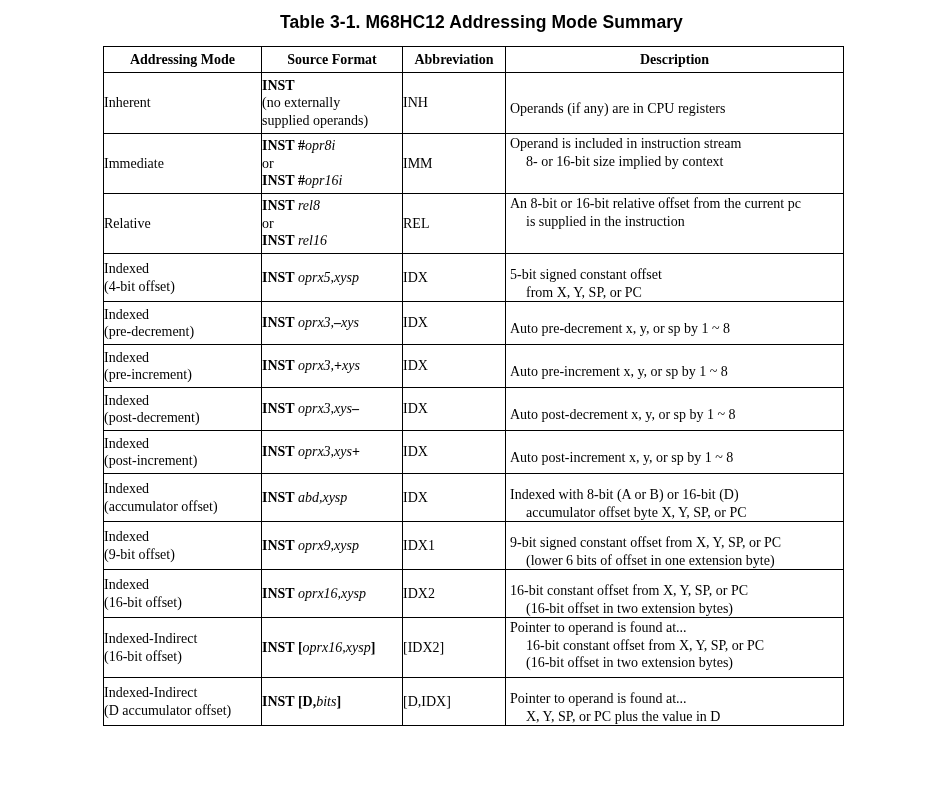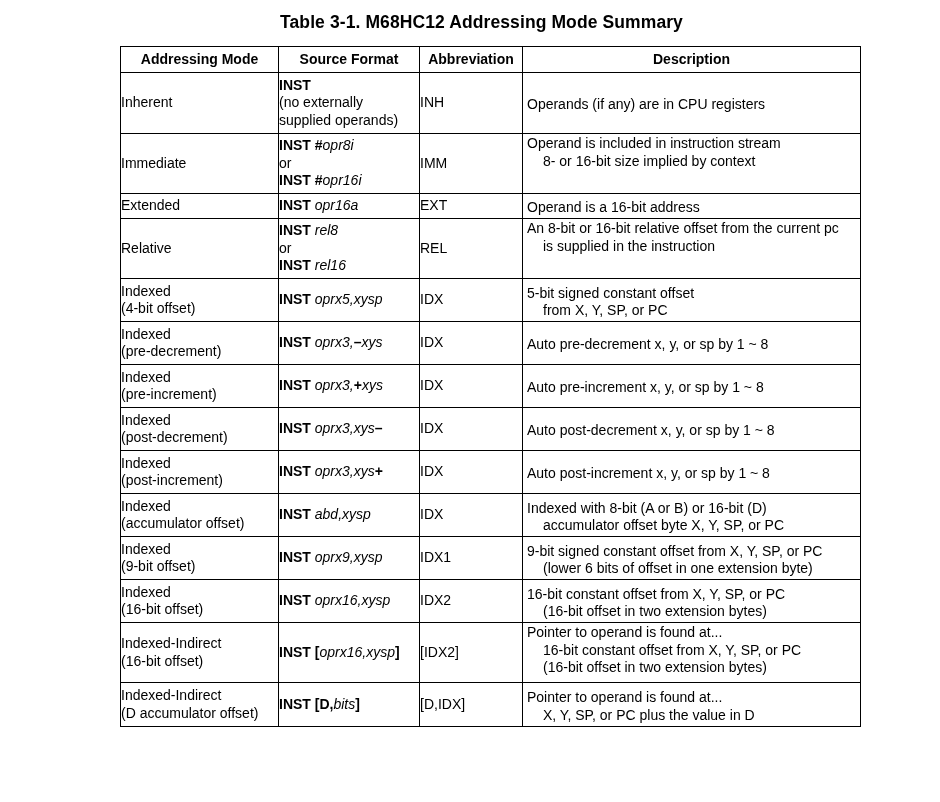--- a/index.html
+++ b/index.html
@@ -1,23 +1,23 @@
 <!DOCTYPE html>
 <html><head>
 <meta charset="utf-8">
 <style>
   html, body { margin: 0; padding: 0; background: #ffffff; }
   body { width: 940px; height: 802px; position: relative; font-family: "Liberation Sans", sans-serif; color: #000; }
   .title { position: absolute; left: 0; width: 963px; top: 12px; text-align: center; font-weight: bold; font-size: 17.5px; letter-spacing: 0.1px; }
-  table { position: absolute; left: 120px; top: 46px; border-collapse: collapse; table-layout: fixed; width: 740px; }
+  table { position: absolute; left: 103px; top: 46px; border-collapse: collapse; table-layout: fixed; width: 740px; font-family: Liberation Serif, serif; }
   td, th { border: 1px solid #000; font-size: 14px; line-height: 17.5px; padding: 0; vertical-align: middle; }
   th { font-weight: bold; height: 25px; text-align: center; }
   td.c { }
   td.d { text-align: left; padding-left: 4px; vertical-align: top; padding-top: 1px; }
-  td.d.mid { vertical-align: middle; padding-top: 4px; }
+  td.d.mid { vertical-align: middle; padding-top: 12px; }
   .indent { padding-left: 16px; display: block; }
   .line { display: block; }
   b { font-weight: bold; }
   i { font-style: italic; }
   col.c1 { width: 158px; } col.c2 { width: 141px; } col.c3 { width: 103px; } col.c4 { width: 338px; }
 </style>
 </head>
 <body>
 
 <div class="title">Table 3-1. M68HC12 Addressing Mode Summary</div>
@@ -60,32 +60,20 @@
           <span class="line"><b>INST #</b><i>opr8i</i></span>
           <span class="line"><span>or</span></span>
           <span class="line"><b>INST #</b><i>opr16i</i></span>
         </td>
         <td class="c">IMM</td>
         <td class="d">
           <span class="line">Operand is included in instruction stream</span>
           <span class="indent">8- or 16-bit size implied by context</span>
         </td>
       </tr>
-      <tr style="height: 25px;">
-        <td class="c">
-          <span class="line">Extended</span>
-        </td>
-        <td class="c">
-          <span class="line"><b>INST </b><i>opr16a</i></span>
-        </td>
-        <td class="c">EXT</td>
-        <td class="d mid">
-          <span class="line">Operand is a 16-bit address</span>
-        </td>
-      </tr>
       <tr style="height: 60px;">
         <td class="c">
           <span class="line">Relative</span>
         </td>
         <td class="c">
           <span class="line"><b>INST </b><i>rel8</i></span>
           <span class="line"><span>or</span></span>
           <span class="line"><b>INST </b><i>rel16</i></span>
         </td>
         <td class="c">REL</td>

